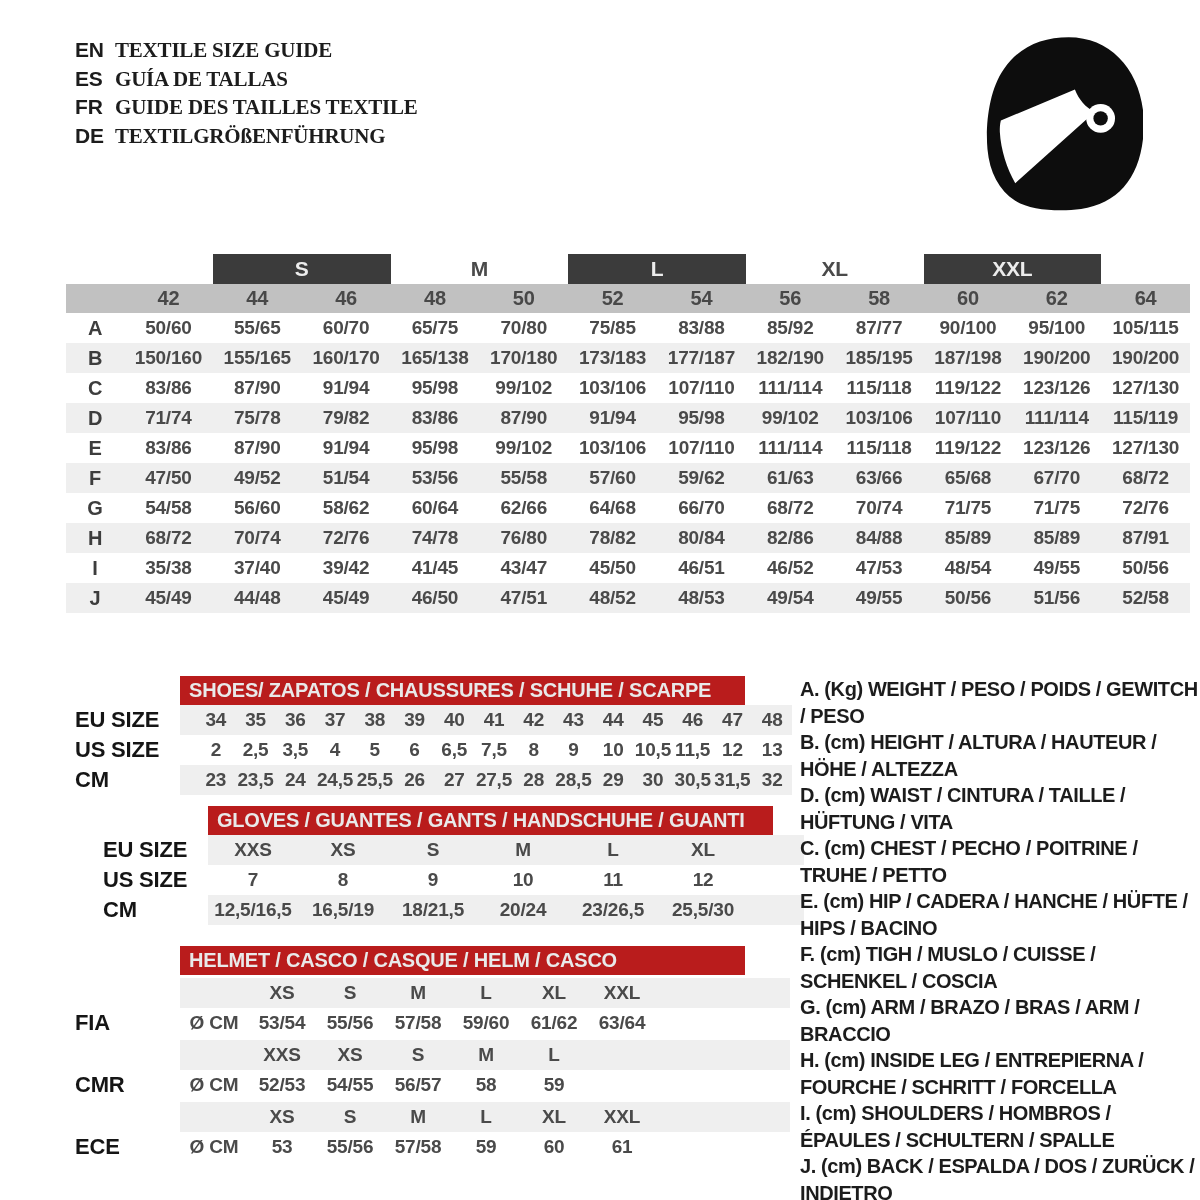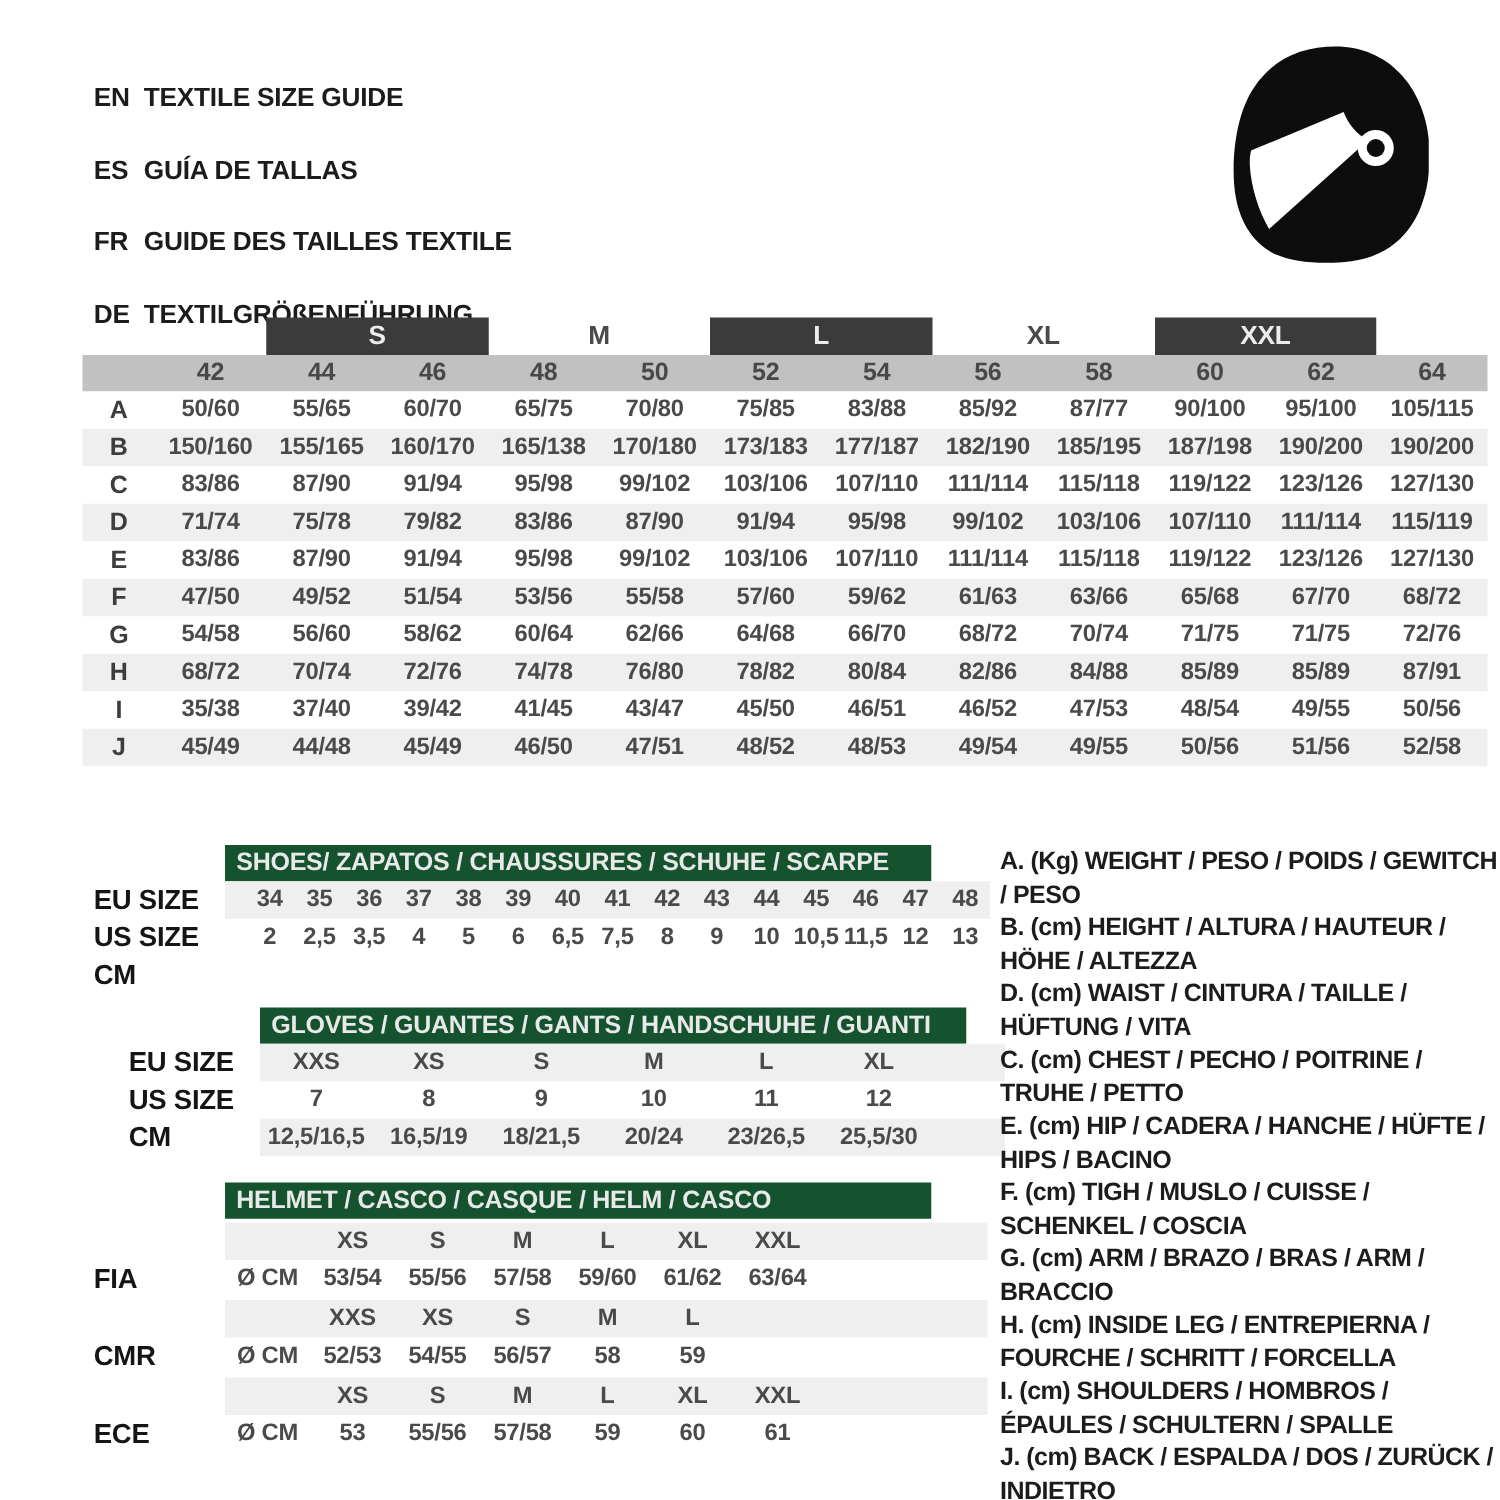--- a/index.html
+++ b/index.html
@@ -3,23 +3,23 @@
 <meta charset="utf-8">
 <style>
   html,body{margin:0;padding:0;background:#ffffff;}
   #page{position:relative;width:1200px;height:1200px;background:#fff;overflow:hidden;
         font-family:"Liberation Sans",sans-serif;font-weight:bold;font-stretch:condensed;
         letter-spacing:-0.2px;color:#4a4a4a;}
   .abs{position:absolute;}
 
   
   #langs{left:75px;top:36px;line-height:28.5px;font-size:21px;color:#1c1c1c;}
-  .lang-row{display:flex;margin-top:29px;}
+  .lang-row{display:flex;}
   .lang-code{width:40px;flex:0 0 40px;}
-  .lang-title{white-space:nowrap;}
+  .lang-title{white-space:nowrap;font-family:Liberation Serif, serif;}
 
   
   #helmet-wrap{left:978px;top:32px;width:165px;height:180px;}
 
   
   .mgrid{display:grid;grid-template-columns:58px repeat(12,1fr);align-items:center;}
   #sizeband{left:66px;top:254px;width:1124px;height:30px;}
   #sizeband .mgrid{height:30px;}
   .size-box{background:#3b3b3b;color:#ececec;text-align:center;font-size:21px;line-height:30px;height:30px;}
   .size-plain{color:#4a4a4a;text-align:center;font-size:21px;line-height:30px;height:30px;}
@@ -29,21 +29,21 @@
   #mainrows{left:66px;top:313px;width:1124px;}
   .m-row{height:30px;}
   .m-row.shade{background:#efefef;}
   .m-letter{text-align:center;font-size:20px;color:#3d3d3d;}
   .m-cell{text-align:center;font-size:19px;color:#4a4a4a;white-space:nowrap;}
 
   
   .ltable{left:75px;width:701px;}
   .trow{display:flex;height:30px;align-items:stretch;}
   .side-label{width:105px;flex:0 0 105px;font-size:22px;color:#151515;display:flex;align-items:center;}
-  .bar{margin-left:105px;width:565px;height:29px;background:#14532d;color:#e9e9e9;
+  .bar{margin-left:105px;width:565px;height:29px;background:#b91c1c;color:#e9e9e9;
        font-size:20px;line-height:29px;padding-left:9px;box-sizing:border-box;white-space:nowrap;}
   .strip{flex:1;display:flex;align-items:center;}
   .strip.shaded{background:#efefef;}
   .grid15{display:grid;grid-template-columns:repeat(15,1fr);width:596px;margin-left:16px;}
   .grid6{display:grid;grid-template-columns:repeat(6,90px);width:540px;}
   .hgrid{display:grid;grid-template-columns:68px repeat(6,68px);width:476px;}
   .cellv{text-align:center;font-size:19px;color:#4a4a4a;white-space:nowrap;}
   #shoes-table{top:676px;}
   #gloves-table{top:806px;margin-left:28px;}
   #helmet-table{top:946px;}
@@ -313,20 +313,39 @@
               <div class="cellv">10</div>
               <div class="cellv">10,5</div>
               <div class="cellv">11,5</div>
               <div class="cellv">12</div>
               <div class="cellv">13</div>
             </div>
           </div>
         </div>
         <div class="trow">
           <div class="side-label">CM</div>
+          <div class="strip shaded">
+            <div class="grid15">
+              <div class="cellv">23</div>
+              <div class="cellv">23,5</div>
+              <div class="cellv">24</div>
+              <div class="cellv">24,5</div>
+              <div class="cellv">25,5</div>
+              <div class="cellv">26</div>
+              <div class="cellv">27</div>
+              <div class="cellv">27,5</div>
+              <div class="cellv">28</div>
+              <div class="cellv">28,5</div>
+              <div class="cellv">29</div>
+              <div class="cellv">30</div>
+              <div class="cellv">30,5</div>
+              <div class="cellv">31,5</div>
+              <div class="cellv">32</div>
+            </div>
+          </div>
         </div>
       </div>
   </div>
 
   <div id="gloves-table" class="abs ltable">
     <div class="bar">GLOVES / GUANTES / GANTS / HANDSCHUHE / GUANTI</div>
     <div id="gloves-rows">
         <div class="trow">
           <div class="side-label">EU SIZE</div>
           <div class="strip shaded">

